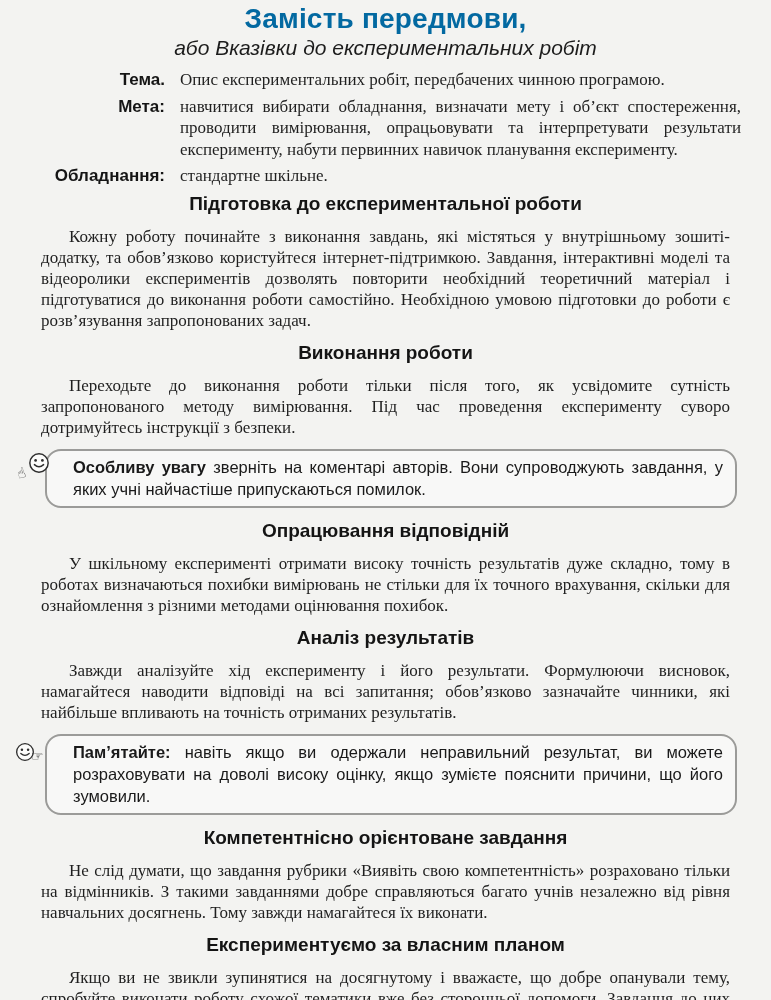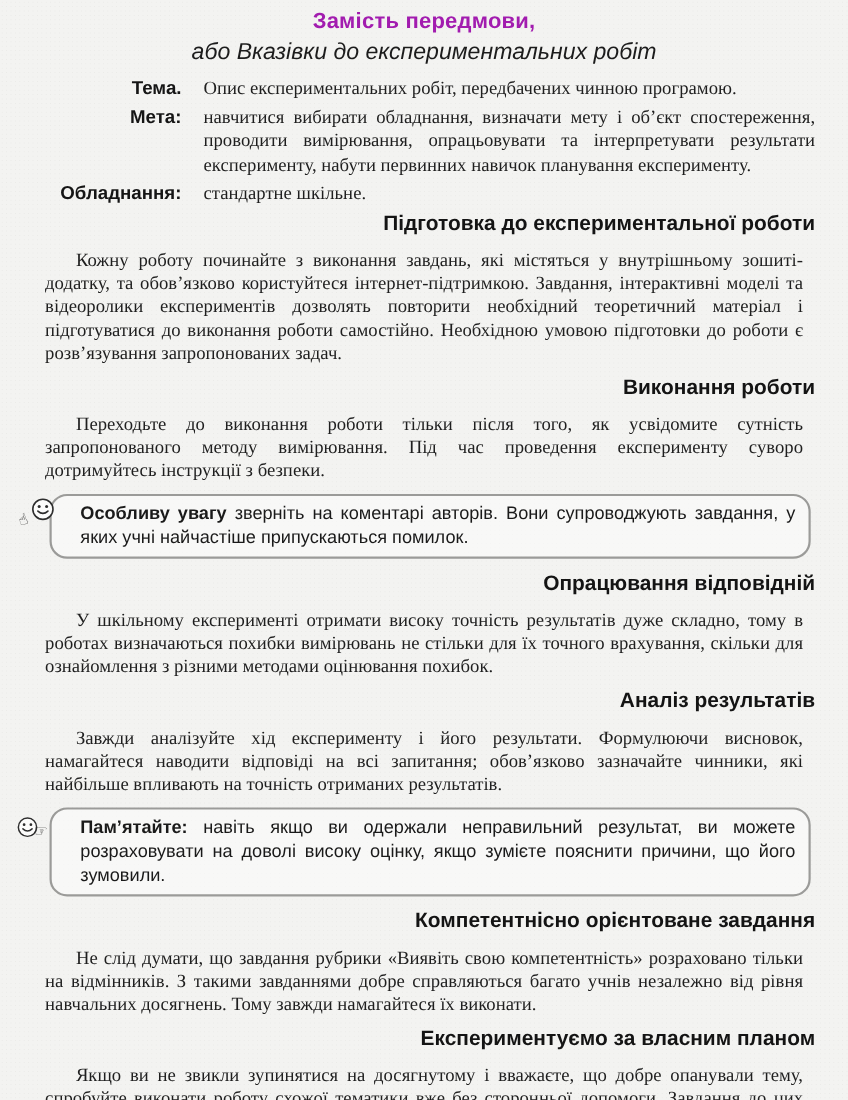--- a/index.html
+++ b/index.html
@@ -14,47 +14,47 @@
   }
   .page{
     box-sizing:border-box;
     width:771px;height:1000px;
     padding:6px 30px 0 30px;
   }
   
   .hdr{text-align:center;}
   .title{
     font-family:"Liberation Sans", sans-serif;
-    font-weight:bold;font-size:20px;line-height:26px;
-    letter-spacing:0.2px;color:#a21caf;
+    font-weight:bold;font-size:28px;line-height:26px;
+    letter-spacing:0.2px;color:#0369a1;
   }
   .subtitle{
     font-family:"Liberation Sans", sans-serif;
     font-style:italic;font-size:21px;line-height:27px;
     margin-top:2px;color:#1c1c1c;
   }
   
   .meta{margin-top:8px;}
   .meta-row{
-    display:grid;grid-template-columns:135px 1fr;column-gap:20px;
+    display:grid;grid-template-columns:135px 1fr;column-gap:15px;
     margin-bottom:5px;
   }
   .meta-label{
     font-family:"Liberation Sans", sans-serif;
     font-weight:bold;font-size:17px;line-height:21.5px;
     text-align:right;color:#151515;
   }
   .meta-text{
     font-size:17px;line-height:21.5px;text-align:justify;
   }
   
   .sec-h{
     font-family:"Liberation Sans", sans-serif;
     font-weight:bold;font-size:19px;line-height:22px;
-    text-align:right;color:#141414;
+    text-align:center;color:#141414;
     margin:6px 0 2px 0;
   }
   .sec-p{
     font-size:17px;line-height:21px;text-align:justify;
     text-indent:28px;margin:11px;
   }
   .mt-big{margin-top:12px;}
   .mt-med{margin-top:8px;}
   
   .callout{

